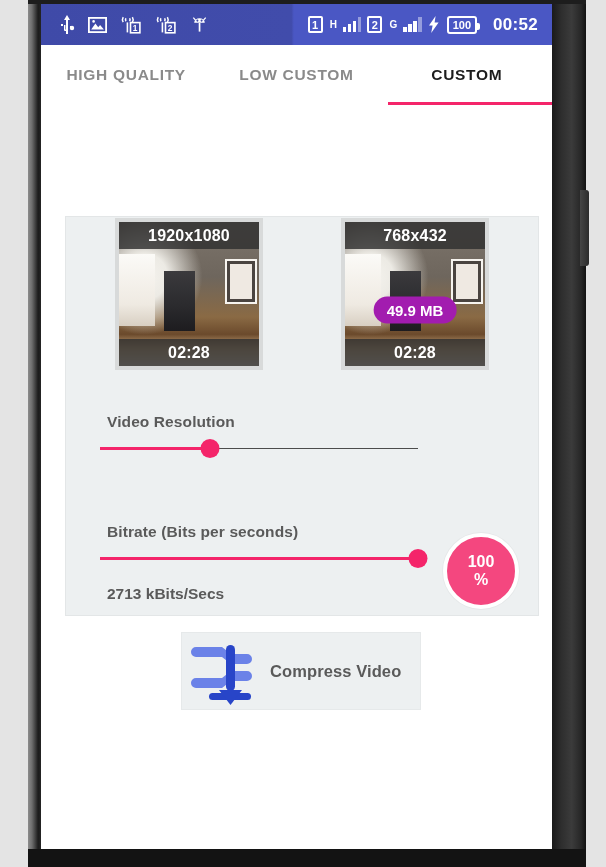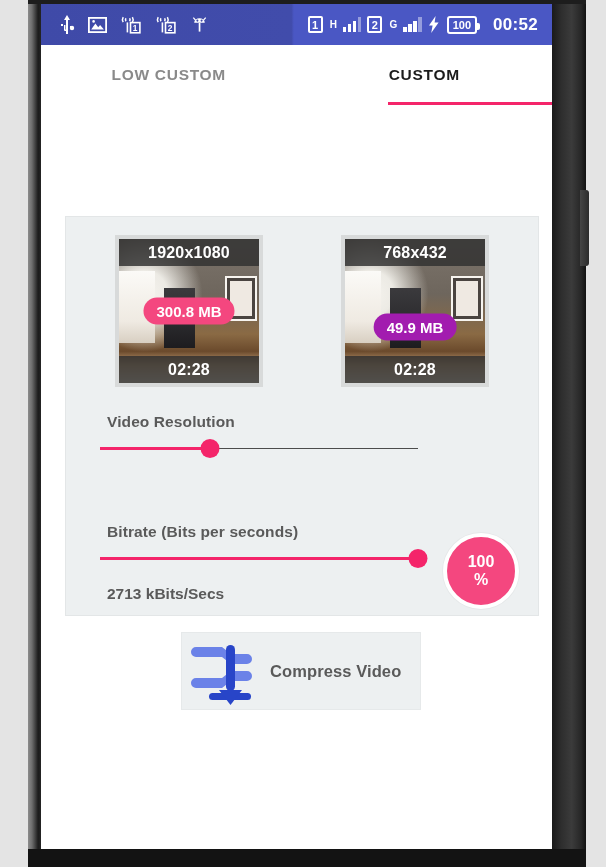--- a/index.html
+++ b/index.html
@@ -102,21 +102,21 @@
     position:absolute; bottom:0; left:347px; width:170px; height:3px; background:#f4256a;
   }
 
   
   #settings-card{
     position:absolute; left:24px; top:212px; width:474px; height:400px;
     background:#edf0f1; border:1px solid #e3e6e7;
   }
 
   
-  .thumbs{ display:flex; justify-content:center; gap:78px; padding-top:18px; }
+  .thumbs{ display:flex; justify-content:center; gap:78px; padding-top:1px; }
   .thumb{
     width:148px; height:152px; border:4px solid #d8dada; background:#6b645e;
     position:relative; overflow:hidden;
   }
   .thumb .photo{
     position:absolute; inset:0;
     background:
       radial-gradient(circle at 18% 38%, #f6f4ef 0%, #eceae4 16%, rgba(0,0,0,0) 40%),
       linear-gradient(180deg,#7d756c 0%,#6e665d 38%,#8a6a44 66%,#6b4a2c 78%,#caa87e 88%,#e6dccb 100%);
   }
@@ -285,33 +285,33 @@
         </span>
         <span class="battery">
           <span>100</span>
         </span>
         <span class="clock" style="margin-left:10px;">00:52</span>
       </div>
     </div>
 
 
     <div id="tabs">
+      <div class="tab">HIGH QUALITY</div>
       <div class="tab">LOW CUSTOM</div>
       <div class="tab active">CUSTOM</div>
       <div id="tab-indicator"></div>
     </div>
 
     <div id="settings-card">
 
       <div class="thumbs">
         <div class="thumb">
           <div class="photo"></div>
           <div class="whitewall"></div>
           <div class="topbar">1920x1080</div>
-          <div class="size-pill pink">300.8 MB</div>
           <div class="botbar">02:28</div>
         </div>
         <div class="thumb">
           <div class="photo"></div>
           <div class="whitewall"></div>
           <div class="topbar">768x432</div>
           <div class="size-pill blue">49.9 MB</div>
           <div class="botbar">02:28</div>
         </div>
       </div>

